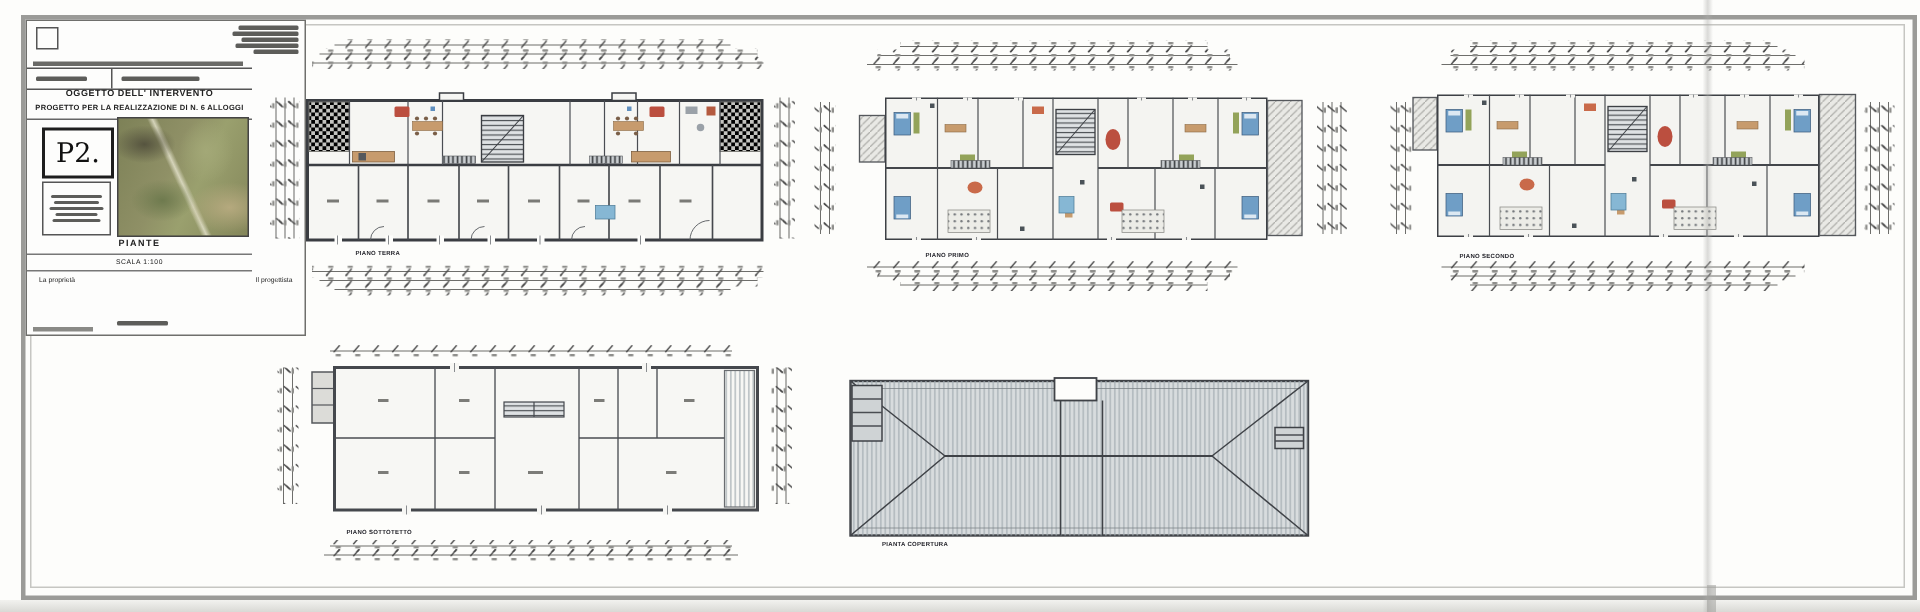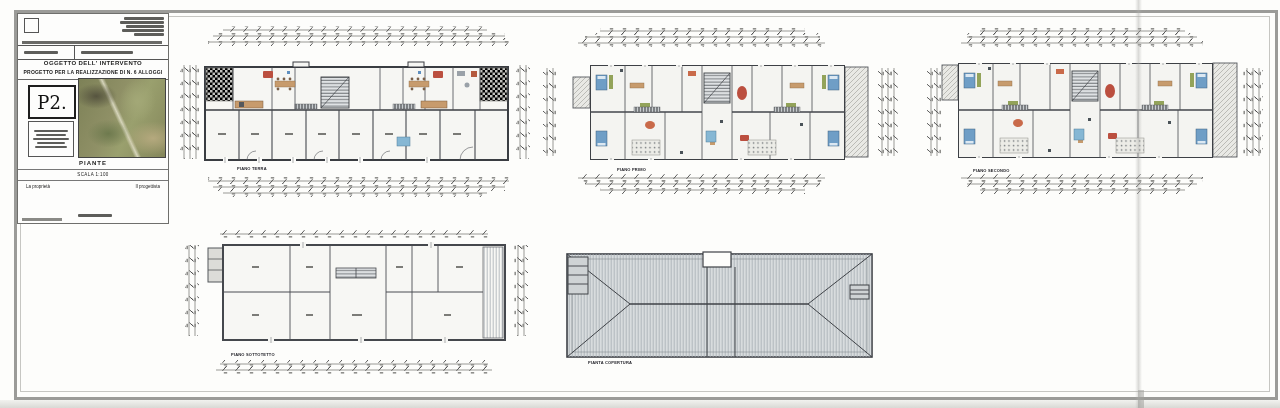--- a/index.html
+++ b/index.html
@@ -9,21 +9,21 @@
   
   #sheet-frame{left:14px;top:10px;width:1258px;height:384px;border:3px solid #9b9b98;}
   #sheet-frame-inner{left:20px;top:16px;width:1248px;height:374px;border:1px solid #c6c6c2;}
   #bottom-strip{left:0;top:400px;width:1280px;height:8px;
      background:linear-gradient(#f2f2ef,#d9d9d5);}
   #fold-crease{left:1135px;top:0;width:7px;height:408px;
      background:linear-gradient(90deg,rgba(255,255,255,0),rgba(175,175,172,.45),rgba(255,255,255,0));}
   #fold-crease-foot{left:1138px;top:390px;width:6px;height:18px;background:rgba(160,160,156,.55);}
   
   #title-block{left:17px;top:13px;width:150px;height:209px;background:#fdfdfc;
-     border:1.2px solid #6f6f6c;font-size:5px;color:#222;}
+     border:1.2px solid #6f6f6c;font-size:5px;color:#222;padding-left:35px;}
   .smudge{background:#5d5d5a;height:2.5px;border-radius:1px;}
   #tb-corner-box{left:6px;top:4px;width:13px;height:13px;border:1px solid #555;}
   #tb-topright{right:4px;top:3px;width:48px;display:flex;flex-direction:column;gap:1.5px;align-items:flex-end;}
   #tb-microline{left:4px;top:27px;width:140px;height:2.5px;background:#6a6a67;}
   #tb-partyrow{left:0;top:31px;width:150px;height:13px;border-top:1px solid #555;border-bottom:1px solid #555;display:flex;}
   #tb-partyrow .cell{position:relative;height:100%;}
   #tb-partyrow .c1{width:56px;border-right:1px solid #555;}
   #tb-partyrow .c2{flex:1;}
   #tb-partyrow .smudge{position:absolute;top:5px;left:6px;}
   #tb-object{left:0;top:46px;width:150px;text-align:center;font-weight:bold;font-size:6px;letter-spacing:.4px;}

